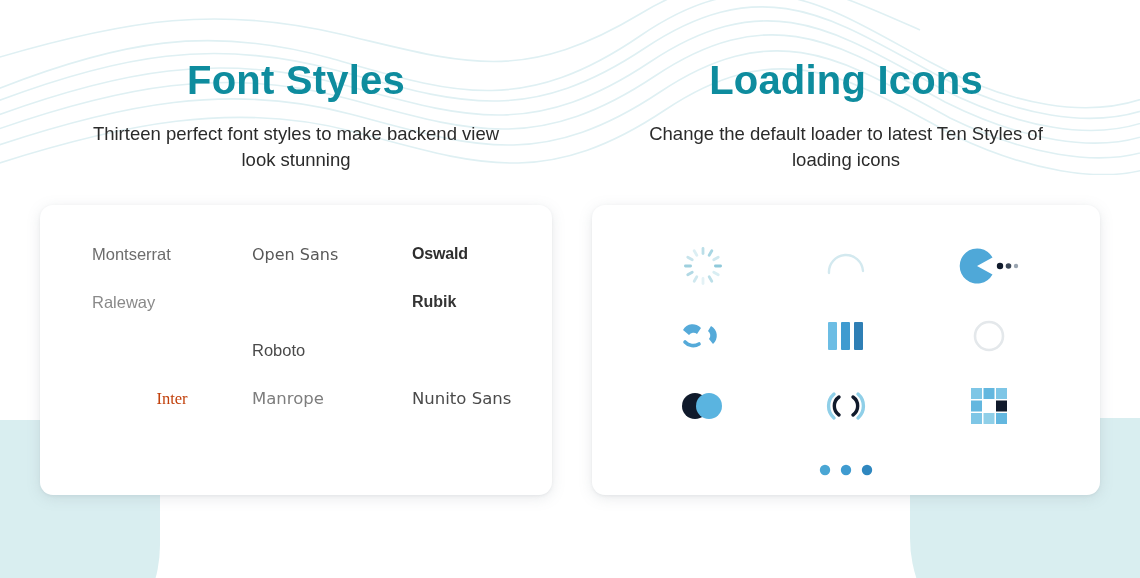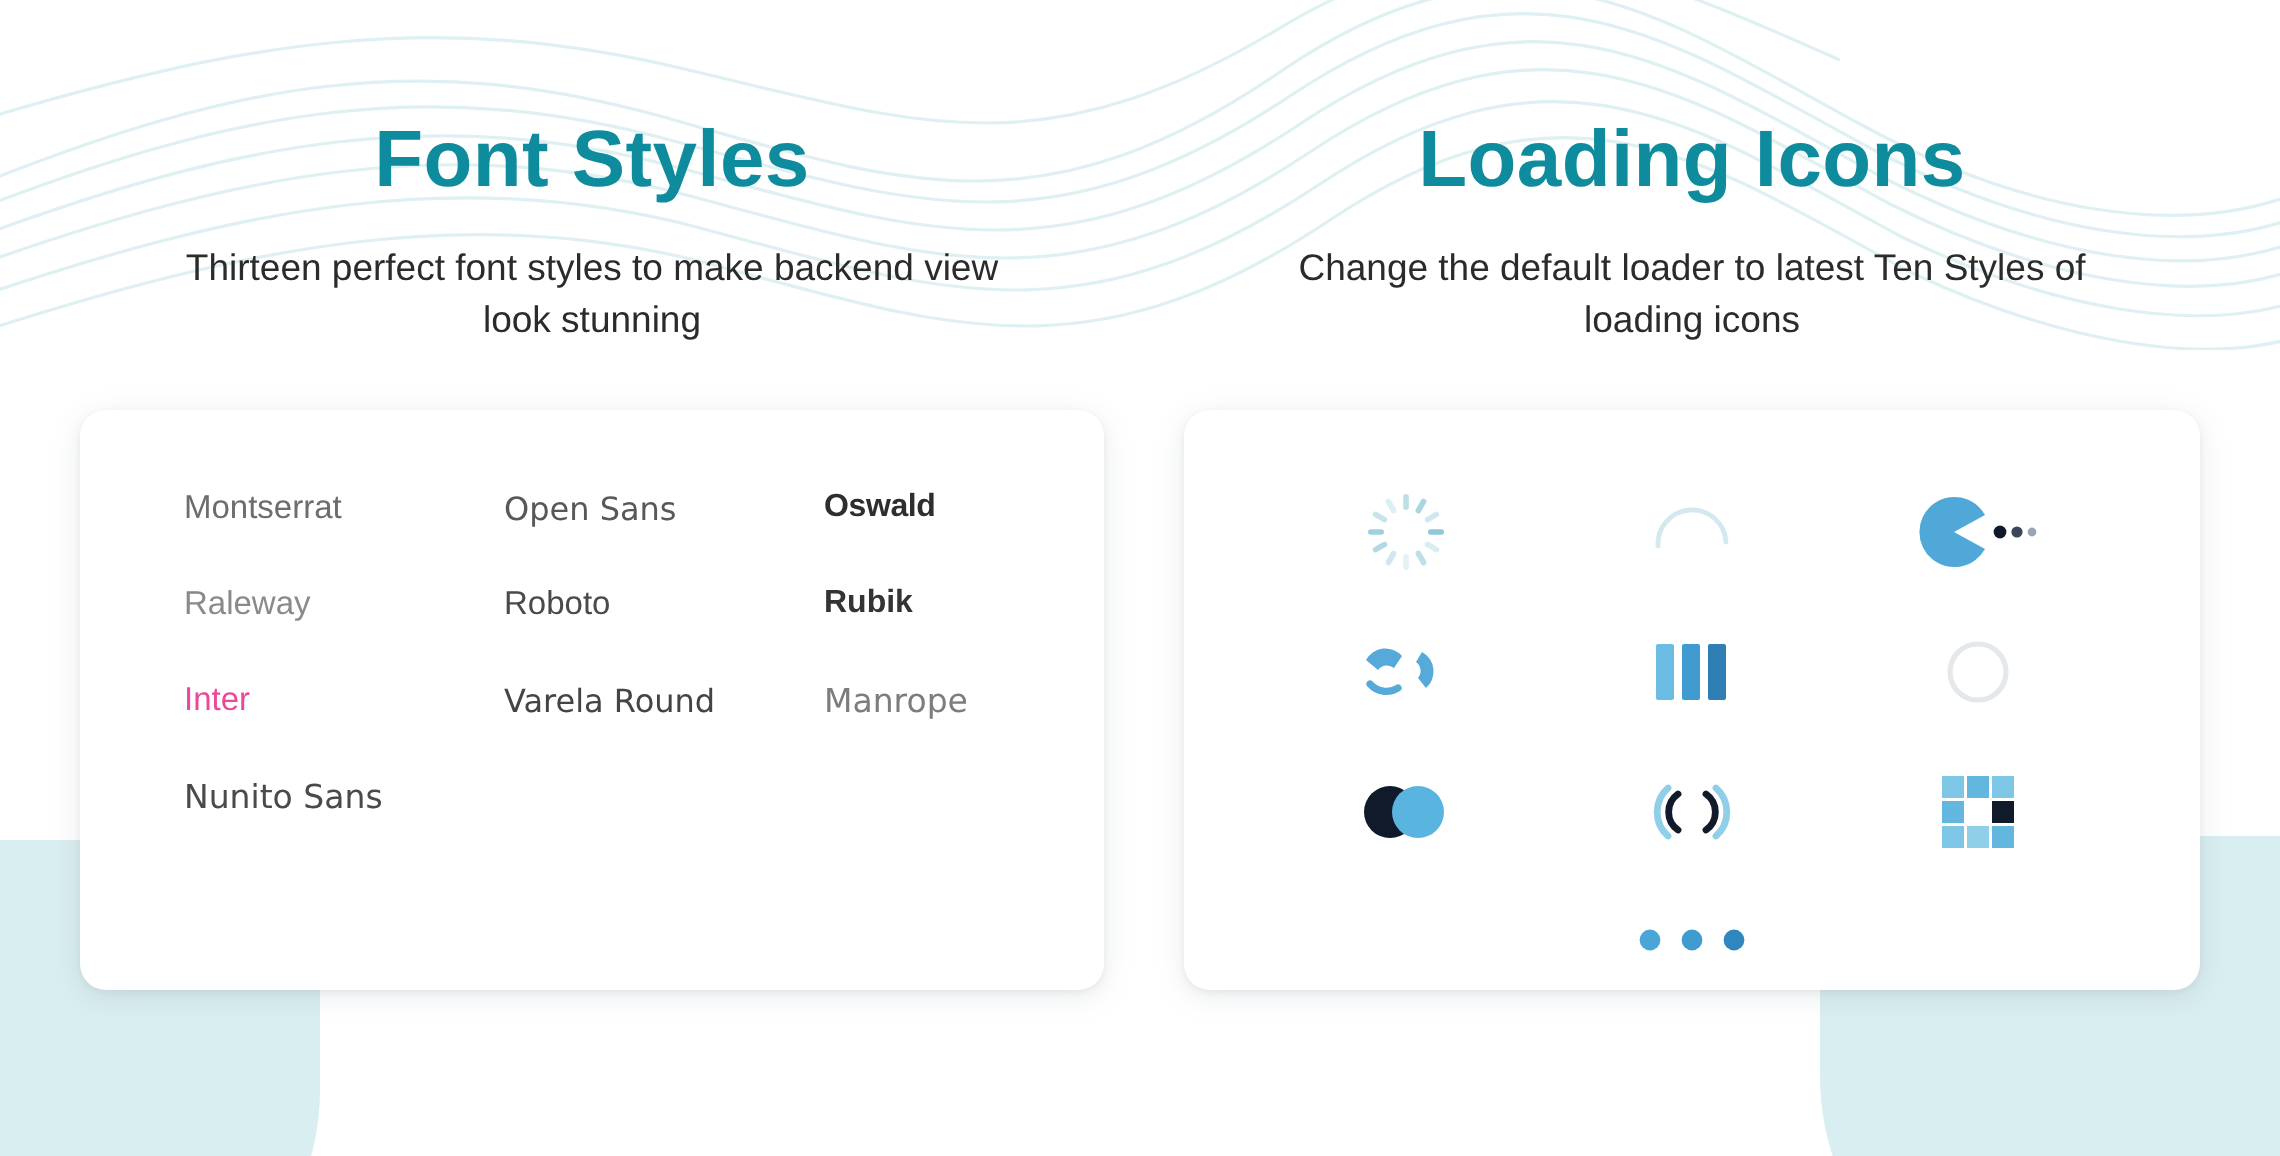--- a/index.html
+++ b/index.html
@@ -64,22 +64,22 @@
   .f-oswald      { font-family: Liberation Sans, sans-serif;
                    font-weight: 700; font-stretch: condensed; font-size: 16px; color: #2e2e2e; letter-spacing: -0.2px; }
   .f-poppins     { font-family: "DejaVu Sans", sans-serif; font-size: 16.5px; }
   .f-josefin     { font-family: "DejaVu Sans", sans-serif; font-size: 16px; letter-spacing: 0.4px; color: #3c3c3c; }
   .f-nunito      { font-family: "DejaVu Sans", sans-serif; font-size: 16.5px; }
   .f-montserrat  { font-family: "Liberation Sans", sans-serif; font-size: 16.5px; color: #6d6d6d; }
   .f-raleway     { font-family: "Liberation Sans", sans-serif; font-size: 16.5px; color: #8a8a8a; }
   .f-rubik       { font-family: "Liberation Sans", sans-serif; font-weight: 700; font-size: 16px; color: #343434; }
   .f-varela      { font-family: "DejaVu Sans", sans-serif; font-size: 16px; color: #444; }
   .f-opensans    { font-family: "DejaVu Sans", sans-serif; font-size: 16px; color: #585858; }
-  .f-roboto      { font-family: "Liberation Sans", sans-serif; font-size: 16.5px; color: #4a4a4a; }
-  .f-inter       { font-family: Liberation Sans, sans-serif; font-size: 16.5px; color: #ec4899; }
+  .f-roboto      { font-family: "Liberation Sans", sans-serif; font-size: 16.5px; color: #4a4a4a; margin-top: 48px; }
+  .f-inter       { font-family: Liberation Serif, serif; font-size: 16.5px; color: #c2410c; text-align: center; }
   .f-manrope     { font-family: "DejaVu Sans", sans-serif; font-size: 16.5px; color: #7d7d7d; }
 
   
   .loader-grid {
     display: grid;
     grid-template-columns: repeat(3, 1fr);
     grid-template-rows: repeat(3, 70px) 58px;
     align-items: center;
     justify-items: center;
     height: 100%;
@@ -118,21 +118,20 @@
           <div class="font-item f-montserrat">Montserrat</div>
           <div class="font-item f-opensans">Open Sans</div>
 
           <div class="font-item f-oswald">Oswald</div>
           <div class="font-item f-raleway">Raleway</div>
           <div class="font-item f-roboto">Roboto</div>
 
           <div class="font-item f-rubik">Rubik</div>
           <div class="font-item f-inter">Inter</div>
 
-          <div class="font-item f-varela">Varela Round</div>
           <div class="font-item f-manrope">Manrope</div>
 
           <div class="font-item f-nunito">Nunito Sans</div>
         </div>
       </div>
     </div>
 
     <div class="col col-right">
       <div class="heading">Loading Icons</div>
       <div class="subtitle">Change the default loader to latest Ten Styles of loading icons</div>

